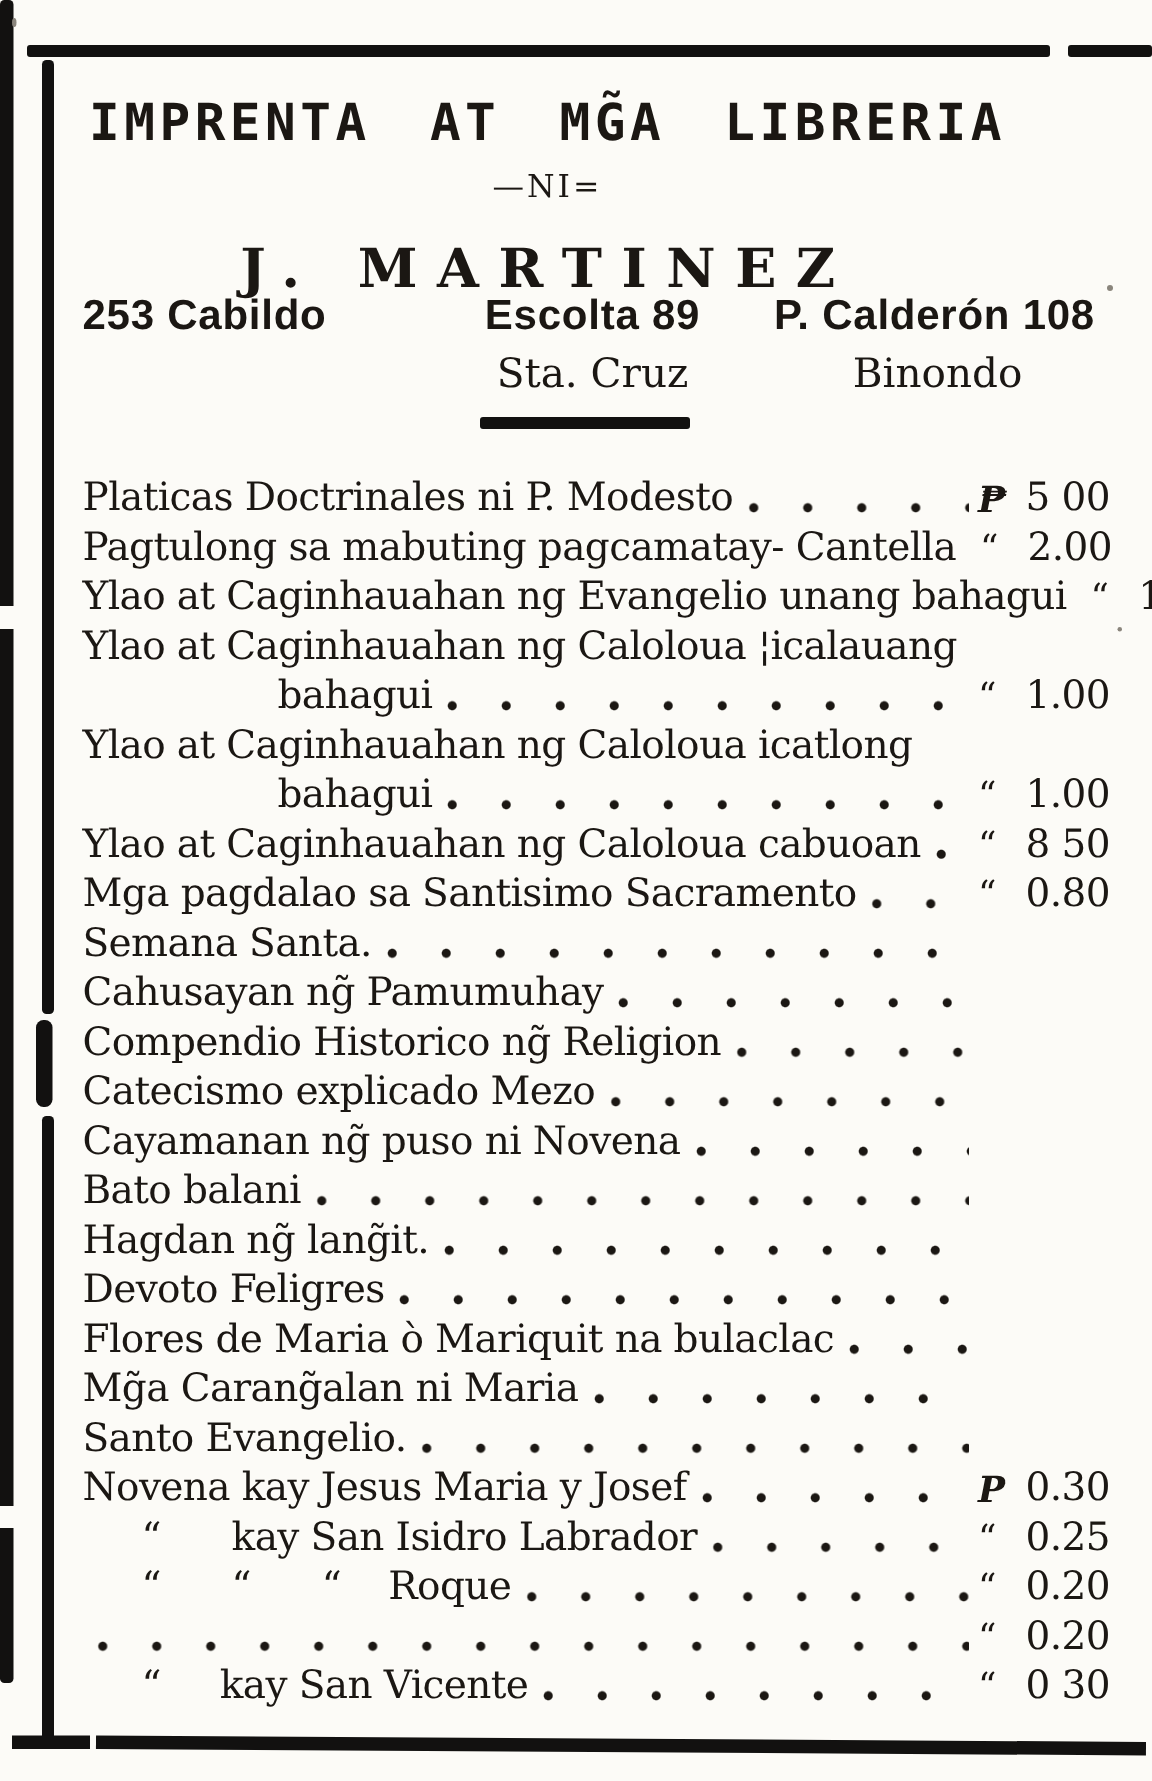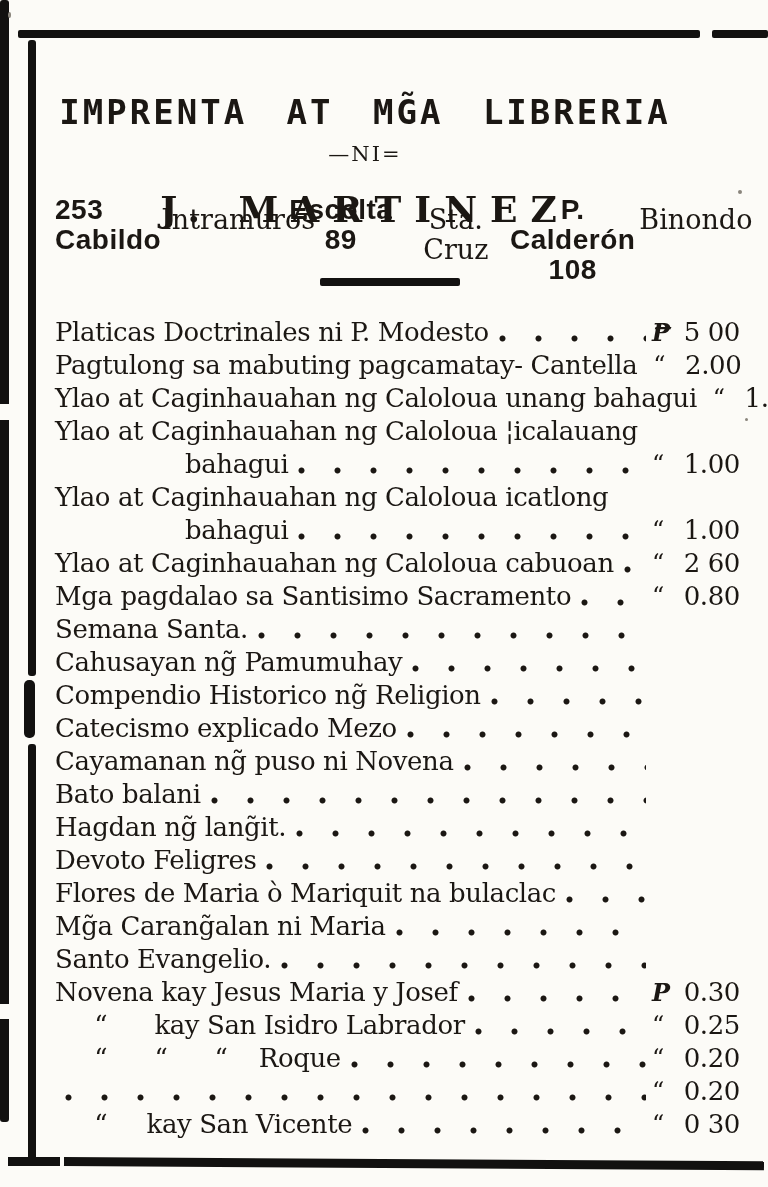--- a/index.html
+++ b/index.html
@@ -36,36 +36,36 @@
   .speck2 { top: 418px; left: 745px; width: 3px; height: 3px; }
   .speck3 { top: 12px;  left: 8px;   width: 3px; height: 6px; }
 
   
   .content { position: absolute; left: 55px; top: 40px; width: 685px; }
 
   .masthead { position: absolute; top: 20px; left: 0; width: 620px; text-align: center; }
   .masthead-title {
     font-family: "DejaVu Sans Mono", monospace;
     font-weight: bold; font-size: 34px; line-height: 44px;
-    letter-spacing: 3px; word-spacing: 16px; margin-top: 30px;
+    letter-spacing: 3px; word-spacing: 16px;
   }
   .masthead-byline {
     margin-top: 7px; font-family: "DejaVu Serif", serif;
     font-weight: normal; font-size: 21px; line-height: 26px; letter-spacing: 2px;
   }
   .proprietor-name {
     margin-top: 20px; font-family: "DejaVu Serif", serif;
     font-weight: bold; font-size: 36px; line-height: 44px; letter-spacing: 13px;
   }
 
   .addresses {
     position: absolute; top: 155px; left: 0; width: 100%;
     display: grid; grid-template-columns: 225px 230px 230px;
   }
-  .loc-col { display: flex; }
+  .loc-col { display: flex; flex-direction: column; }
   .street {
     font-family: "Liberation Sans", "DejaVu Sans", sans-serif;
     font-weight: bold; font-size: 28px; line-height: 30px; letter-spacing: 0.5px;
   }
   .district { margin-top: 10px; font-size: 27px; line-height: 30px; }
   .col-0 .street, .col-0 .district { text-align: left; }
   .col-1 .street, .col-1 .district { text-align: center; }
   .col-2 .street { text-align: center; padding-right: 4px; }
   .col-2 .district { text-align: center; }
 
@@ -116,21 +116,20 @@
 
     <div class="masthead">
       <div class="masthead-title">IMPRENTA AT MG̃A LIBRERIA</div>
       <div class="masthead-byline">—NI=</div>
       <div class="proprietor-name">J. MARTINEZ</div>
     </div>
 
     <div class="addresses">
       <div class="loc-col col-0">
         <div class="street">253 Cabildo</div>
-        <div class="district">Intramuros</div>
       </div>
       <div class="loc-col col-1">
         <div class="street">Escolta 89</div>
         <div class="district">Sta. Cruz</div>
       </div>
       <div class="loc-col col-2">
         <div class="street">P. Calderón 108</div>
         <div class="district">Binondo</div>
       </div>
     </div>
@@ -144,21 +143,21 @@
     <span class="cur peso">₱</span>
     <span class="amt">5 00</span>
   </div>
         <div class="row">
     <span class="label">Pagtulong sa mabuting pagcamatay- Cantella</span>
     <span class="leader"></span>
     <span class="cur">“</span>
     <span class="amt">2.00</span>
   </div>
         <div class="row">
-    <span class="label">Ylao at Caginhauahan ng Caloloua unang bahagui</span>
+    <span class="label">Ylao at Caginhauahan ng Evangelio unang bahagui</span>
     <span class="leader blank"></span>
     <span class="cur">“</span>
     <span class="amt">1.00</span>
   </div>
         <div class="row">
     <span class="label">Ylao at Caginhauahan ng Caloloua ¦icalauang</span>
 
   </div>
         <div class="row indent">
     <span class="label">bahagui</span>
@@ -173,21 +172,21 @@
         <div class="row indent">
     <span class="label">bahagui</span>
     <span class="leader"></span>
     <span class="cur">“</span>
     <span class="amt">1.00</span>
   </div>
         <div class="row">
     <span class="label">Ylao at Caginhauahan ng Caloloua cabuoan</span>
     <span class="leader"></span>
     <span class="cur">“</span>
-    <span class="amt">2 60</span>
+    <span class="amt">8 50</span>
   </div>
         <div class="row">
     <span class="label">Mga pagdalao sa Santisimo Sacramento</span>
     <span class="leader"></span>
     <span class="cur">“</span>
     <span class="amt">0.80</span>
   </div>
         <div class="row">
     <span class="label">Semana Santa.</span>
     <span class="leader"></span>

